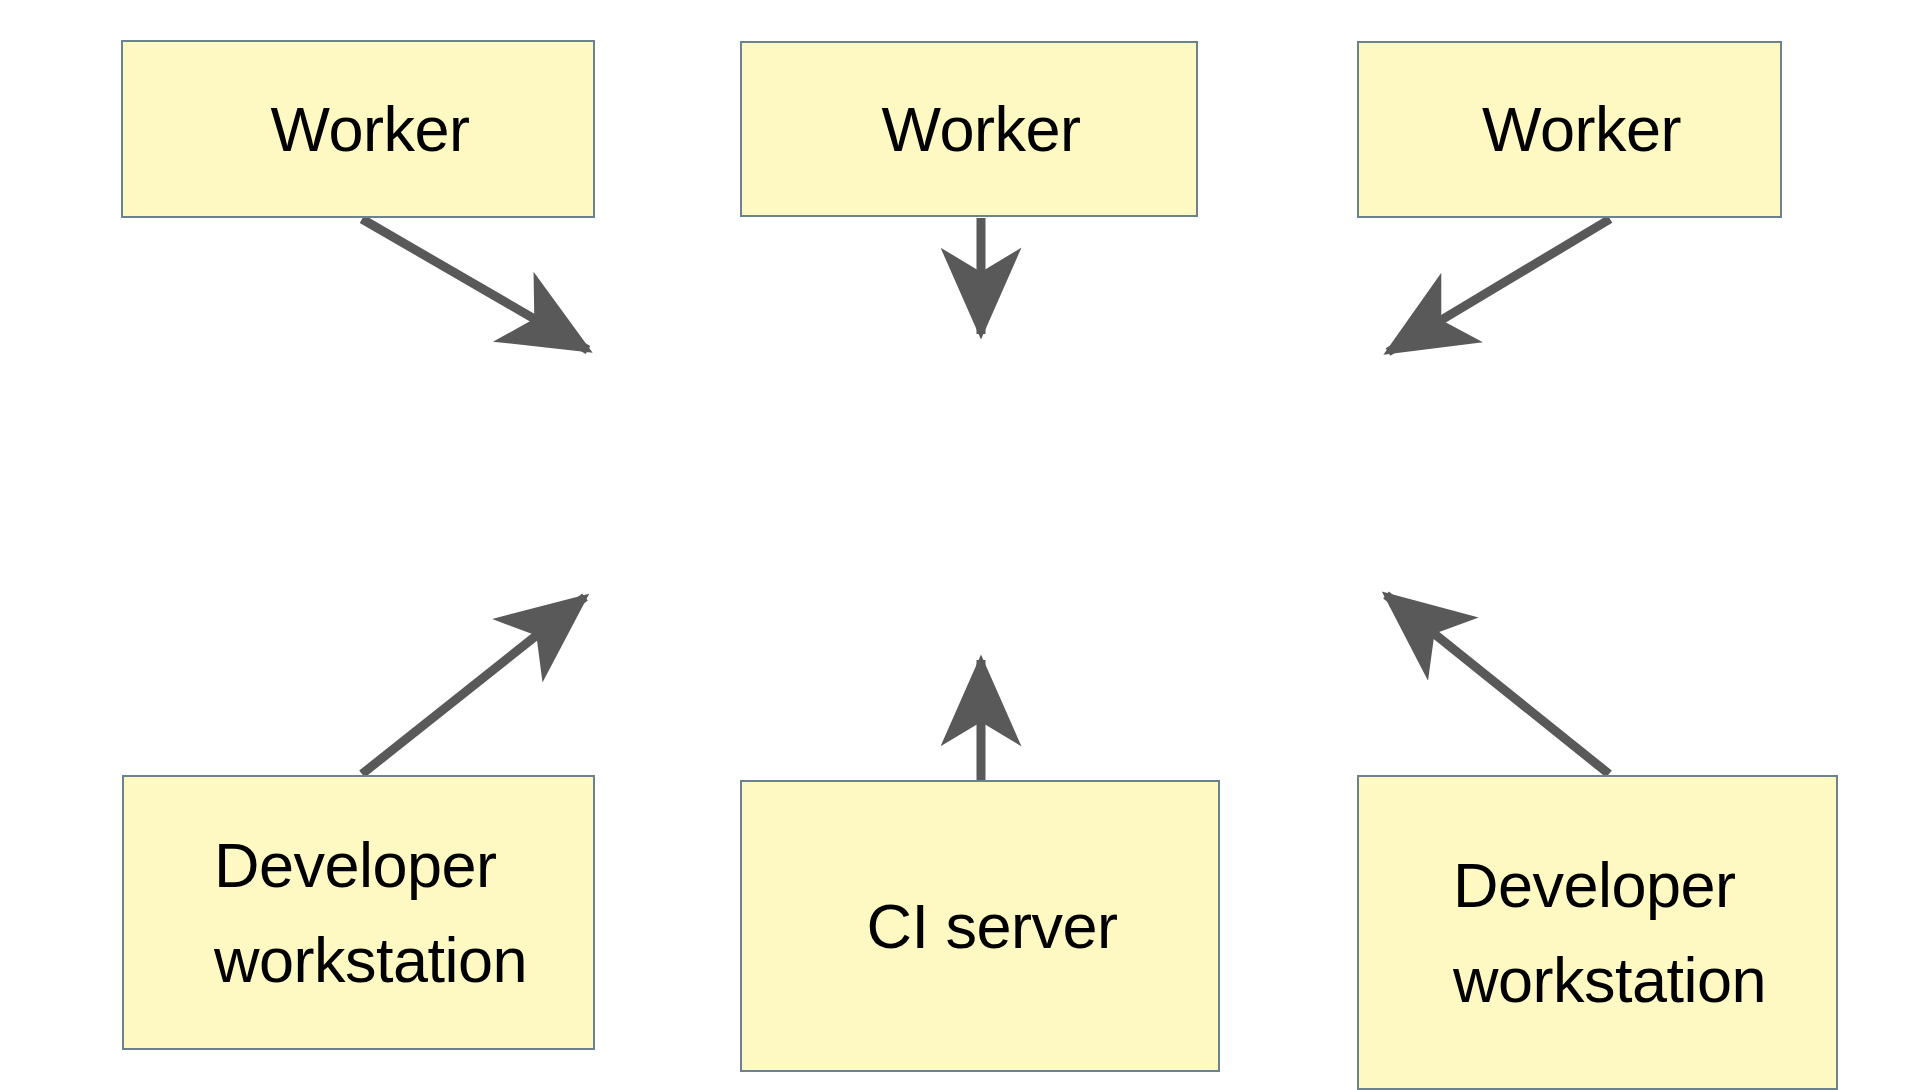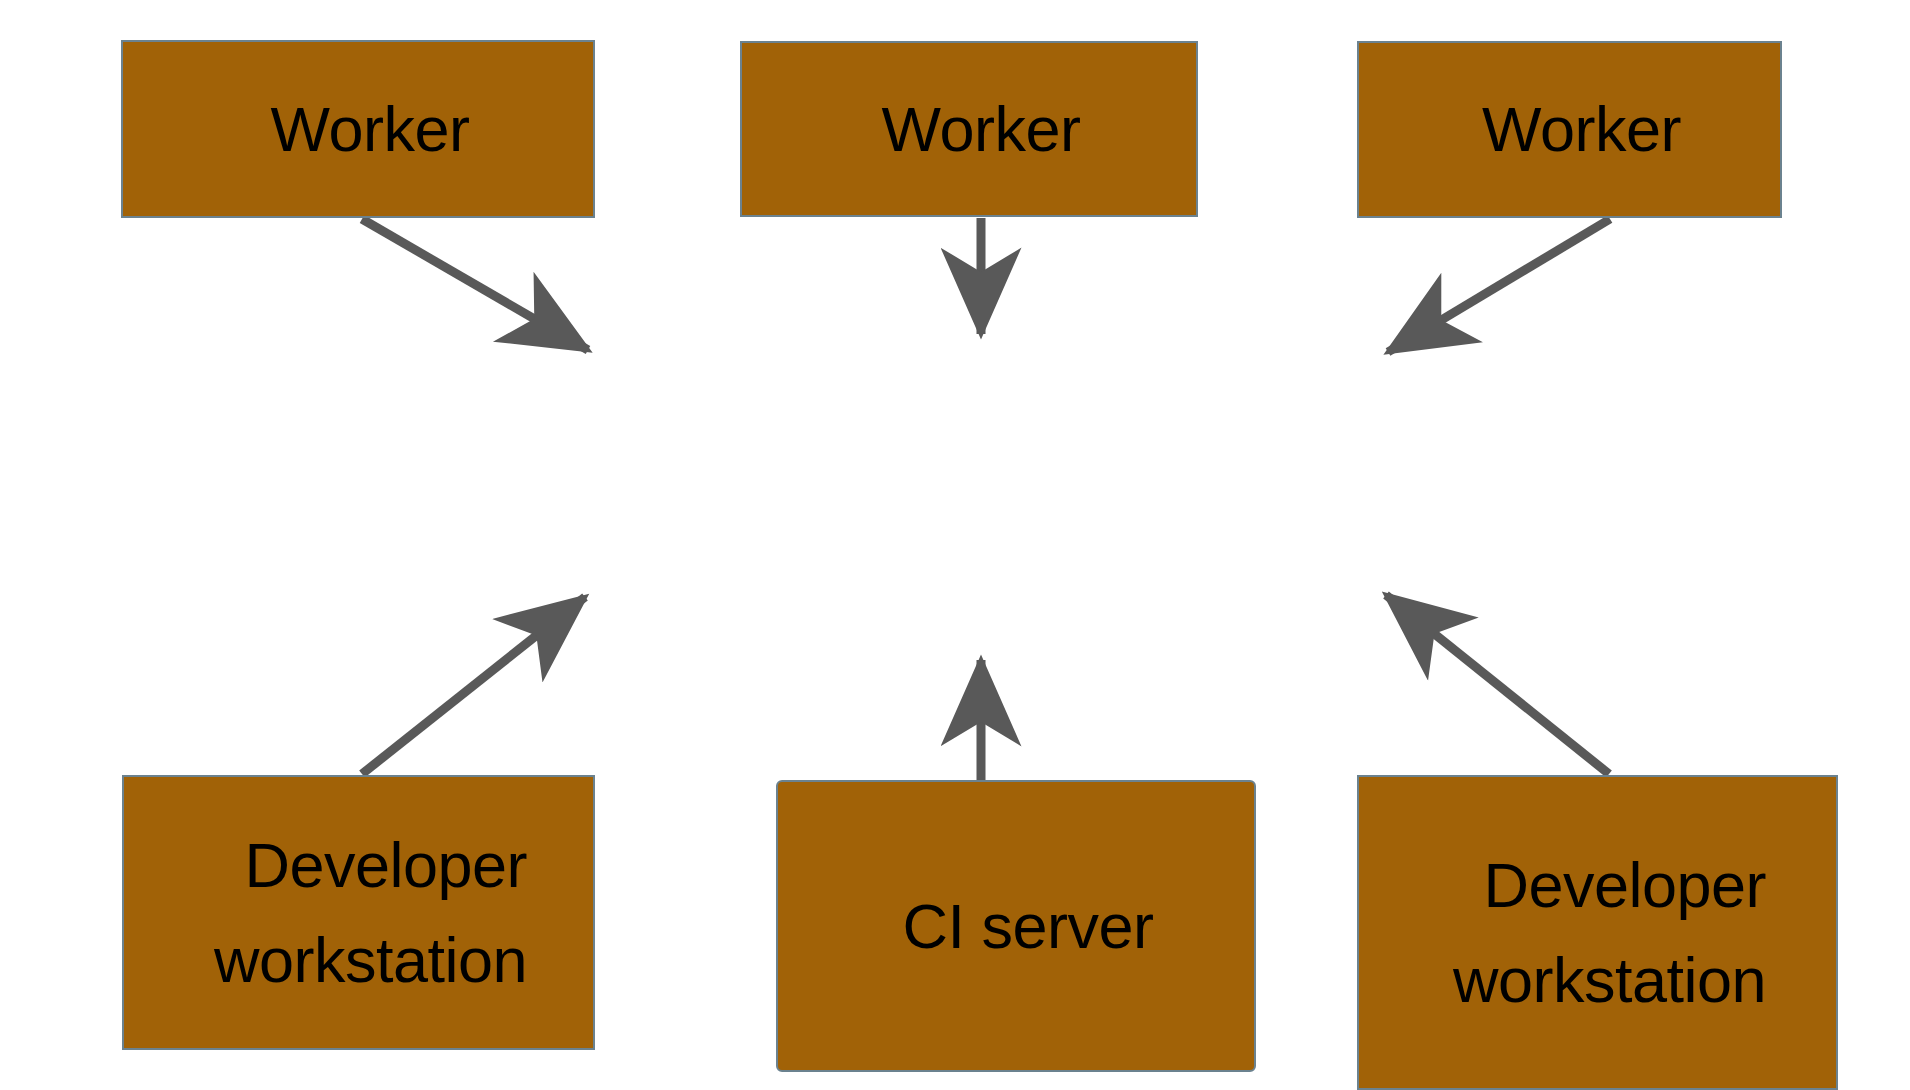--- a/index.html
+++ b/index.html
@@ -24,44 +24,44 @@
     position: absolute;
     left: 0;
     top: 0;
     width: 1910px;
     height: 1090px;
     pointer-events: none;
   }
   .node {
     position: absolute;
     box-sizing: border-box;
-    background: #a16207;
+    background: #fef9c3;
     border: 2px solid #6b828f;
     display: flex;
     align-items: center;
     justify-content: center;
-    text-align: right;
+    text-align: left;
     padding-left: 24px;
   }
   .node-label {
     color: #000000;
     font-family: "Liberation Sans", sans-serif;
     font-weight: 400;
     font-size: 63px;
     line-height: 95px;
     letter-spacing: -0.5px;
     white-space: pre-line;
   }
   
   #node-worker-1 { left: 121px; top: 40px;  width: 474px; height: 178px; }
   #node-worker-2 { left: 740px; top: 41px;  width: 458px; height: 176px; }
   #node-worker-3 { left: 1357px; top: 41px; width: 425px; height: 177px; }
   #node-build-master { left: 487px; top: 298px; width: 873px; height: 345px; }
   #node-dev-workstation-left  { left: 122px;  top: 775px; width: 473px; height: 275px; }
-  #node-ci-server             { left: 776px;  top: 780px; width: 480px; height: 292px; border-radius: 6px; }
+  #node-ci-server             { left: 740px;  top: 780px; width: 480px; height: 292px; }
   #node-dev-workstation-right { left: 1357px; top: 775px; width: 481px; height: 315px; }
 
   #node-build-master .node-label { font-size: 64px; }
   #node-ci-server .node-label { font-size: 63px; }
 </style>
 </head>
 <body>
 
 <div id="diagram-canvas">
 

